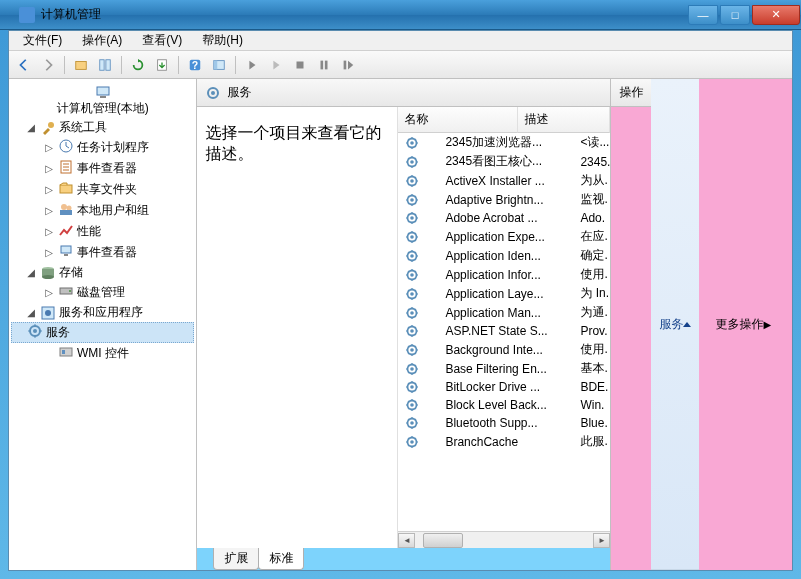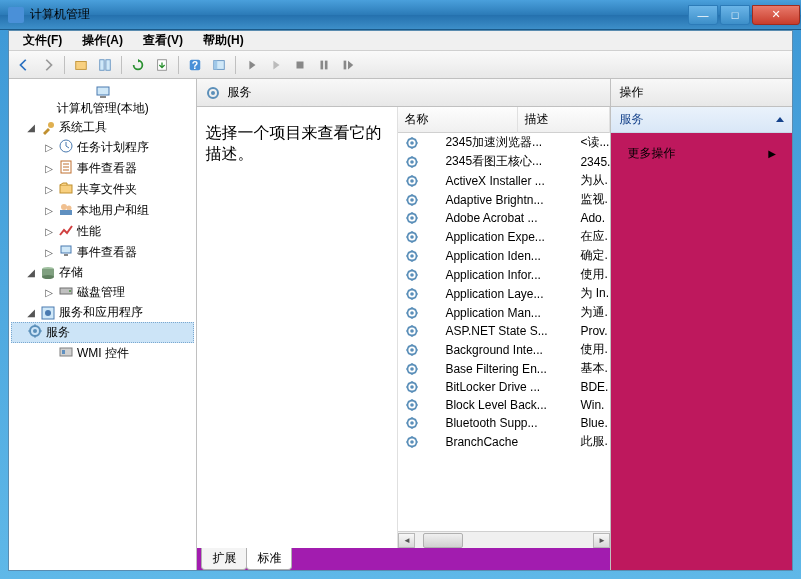--- a/index.html
+++ b/index.html
@@ -1,33 +1,33 @@
 <!DOCTYPE html>
 <html><head>
 <meta charset="utf-8">
 <style>
 * { box-sizing: border-box; margin: 0; padding: 0; font-family: "Microsoft YaHei", "Segoe UI", Tahoma, sans-serif; font-size: 12px; }
 body { background: linear-gradient(to bottom, #3d98d6, #5fb8e8); padding: 0; width: 801px; height: 579px; overflow: hidden; position: relative; }
 
 
-.titlebar { height: 30px; background: linear-gradient(to bottom, #4aa0dc 0%, #2c7bb8 50%, #2470ad 51%, #3d8fc9 100%); display: flex; align-items: center; padding-left: 8px; color: #000; border-bottom: 1px solid #1a5a8a; }
+.titlebar { height: 30px; background: linear-gradient(to bottom, #4aa0dc 0%, #2c7bb8 50%, #2470ad 51%, #3d8fc9 100%); display: flex; align-items: center; padding-left: 19px; color: #000; border-bottom: 1px solid #1a5a8a; }
 .titlebar-icon { width: 16px; height: 16px; margin-right: 6px; background: #4a90d8; border-radius: 2px; }
 .titlebar-text { flex: 1; font-size: 12px; color: #000; }
 .win-btns { display: flex; }
 .win-btn { width: 30px; height: 20px; margin: 0 1px; display: flex; align-items: center; justify-content: center; border-radius: 0 0 3px 3px; color: #fff; font-size: 11px; cursor: default; }
 .btn-min { background: linear-gradient(to bottom, #6bb5e8, #3d8fc9); border: 1px solid #2c7bb8; }
 .btn-max { background: linear-gradient(to bottom, #6bb5e8, #3d8fc9); border: 1px solid #2c7bb8; }
 .btn-close { width: 48px; background: linear-gradient(to bottom, #e87a6b, #c93d2c); border: 1px solid #a02c1f; }
 
 
 .inner { position: absolute; top: 30px; left: 8px; right: 8px; bottom: 8px; background: #f0f0f0; border: 1px solid #5a8cb0; }
 
 
 .menubar { height: 20px; background: #f0f0f0; display: flex; align-items: center; padding: 0 4px; border-bottom: 1px solid #d0d0d0; }
-.menu-item { padding: 10px 10px; cursor: default; font-weight: bold; }
+.menu-item { padding: 10px 10px; cursor: default; }
 
 
 .toolbar { height: 28px; background: linear-gradient(to bottom, #fafafa, #e8e8e8); display: flex; align-items: center; padding: 0 4px; border-bottom: 1px solid #c0c0c0; gap: 2px; }
 .tb-btn { width: 22px; height: 22px; display: flex; align-items: center; justify-content: center; border: 1px solid transparent; border-radius: 2px; cursor: default; }
 .tb-sep { width: 1px; height: 18px; background: #c0c0c0; margin: 0 3px; }
 .tb-icon { width: 14px; height: 14px; }
 
 
 .content { display: flex; height: calc(100% - 48px); }
 
@@ -55,27 +55,27 @@
 .list-rows { flex: 1; overflow: hidden; }
 .list-row { display: flex; align-items: center; padding: 1px 0; cursor: default; gap: 21px; }
 .lr-icon { width: 16px; height: 16px; margin: 0 4px 0 6px; flex-shrink: 0; }
 .lr-name { width: 108px; overflow: hidden; white-space: nowrap; text-overflow: clip; font-size: 12px; }
 .lr-desc { flex: 1; overflow: hidden; white-space: nowrap; padding-left: 6px; font-size: 12px; color: #000; }
 .hscroll { height: 17px; background: #f0f0f0; border-top: 1px solid #d0d0d0; display: flex; align-items: center; }
 .hscroll-btn { width: 17px; height: 15px; background: linear-gradient(to bottom,#f8f8f8,#d8d8d8); border: 1px solid #b8b8b8; display:flex;align-items:center;justify-content:center;font-size:8px;color:#555; }
 .hscroll-thumb { width: 40px; height: 15px; margin-left: 8px; background: linear-gradient(to bottom,#f0f0f0,#d0d0d0); border: 1px solid #b0b0b0; border-radius:2px; }
 
 
-.tabs-row { height: 22px; background: #a21caf; display: flex; align-items: flex-start; padding-left: 4px; }
+.tabs-row { height: 22px; background: #7dd3fc; display: flex; align-items: flex-start; padding-left: 16px; }
 .tab { padding: 2px 10px; background: #fff; border: 1px solid #b0b0b0; border-top: none; border-radius: 0 0 4px 4px; margin-right: -1px; font-size: 12px; cursor: default; }
 .tab.active { background: #fff; }
 .tab:not(.active) { background: #f4f4f4; }
 
 
-.actions-panel { width: 188px; background: #be185d; display: flex; flex-direction: column; }
+.actions-panel { width: 188px; background: #f9a8d4; display: flex; flex-direction: row; }
 .ap-header { height: 28px; background: linear-gradient(to bottom, #f8f8f8, #e8e8e8); border-bottom: 1px solid #c0c0c0; display: flex; align-items: center; padding: 0 8px; font-size: 12px; }
 .ap-section { background: linear-gradient(to bottom, #eaf2fb, #d9e7f7); padding: 4px 8px; border-bottom: 1px solid #c8d8e8; display: flex; align-items: center; justify-content: space-between; color: #15428b; font-size: 12px; cursor: default; }
 .ap-item { padding: 12px 16px; display: flex; align-items: center; justify-content: space-between; font-size: 12px; cursor: default; }
 .arrow-up { width:0;height:0;border-left:4px solid transparent;border-right:4px solid transparent;border-bottom:5px solid #15428b; }
 .arrow-right { color:#000; font-size:10px; }
 </style>
 </head>
 <body>
 
 <div class="titlebar">

